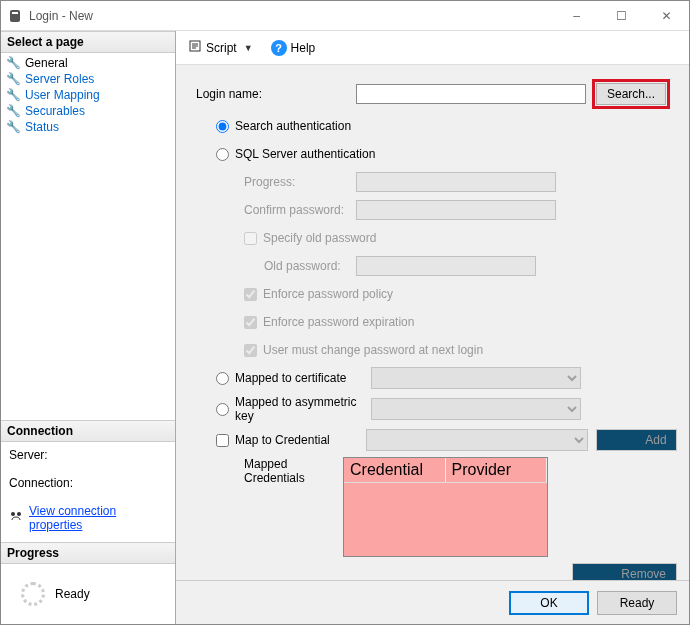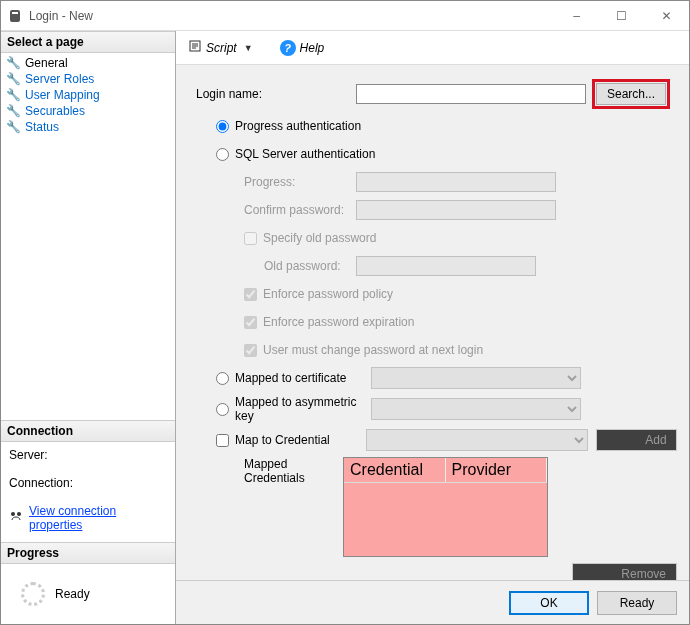--- a/index.html
+++ b/index.html
@@ -77,23 +77,22 @@
   .content {
     flex: 1;
     display: flex;
     flex-direction: column;
     min-width: 0;
   }
   .toolbar {
     height: 34px;
     display: flex;
     padding: 0 8px;
-    gap: 16px;
+    gap: 7px;
     border-bottom: 1px solid #ddd;
-    font-style: italic;
   }
   .toolbar .tb-item { display: flex; align-items: center; gap: 4px; padding: 2px 4px;}
   .help-icon {
     width: 16px; height: 16px; border-radius: 50%;
     background: #1e90ff; color: #fff; font-weight: bold;
     display:flex;align-items:center;justify-content:center;font-size:11px;
   }
   .drop-arrow { font-size: 9px; color:#333; padding:0 3px;}
   .form-area {
     flex: 1;
@@ -132,21 +131,21 @@
   select.grey { background: #dcdcdc; border-color:#b0b0b0; }
   .btn {
     height: 22px;
     min-width: 70px;
     border: 1px solid #adadad;
     background: #e1e1e1;
     font-size: 12px;
     padding: 0 10px;
     cursor: pointer;
   }
-  .btn:disabled { color:#9a9a9a; background:#404040; border-color:#c8c8c8; cursor:default;padding-left:48px;}
+  .btn:disabled { color:#9a9a9a; background:#0c4a6e; border-color:#c8c8c8; cursor:default;padding-left:48px;}
   .search-highlight {
     border: 3px solid #d81324;
     padding: 1px;
   }
   .cred-table {
     border: 1px solid #888; background:#fca5a5; height:100px; width:205px;
     font-size:16px;
   }
   .cred-table .hdr { display:flex; border-bottom:1px solid #ddd; }
   .cred-table .hdr > div { flex:1; padding:3px 6px; border-right:1px solid #eee;}
@@ -255,21 +254,21 @@
         <span class="label">Login name:</span>
         <input type="text" style="width: 230px;" value="">
         <span style="margin-left:6px" class="search-highlight">
           <button class="btn">Search...</button>
         </span>
       </div>
 
       <div class="form-row indent1">
         <label class="check-wrap">
           <input type="radio" class="radio" name="auth" checked="" style="">
-          <span>Progress authentication</span>
+          <span>Search authentication</span>
         </label>
       </div>
       <div class="form-row indent1">
         <label class="check-wrap">
           <input type="radio" class="radio" name="auth" style="">
           <span>SQL Server authentication</span>
         </label>
       </div>
 
       <div class="form-row indent2">

